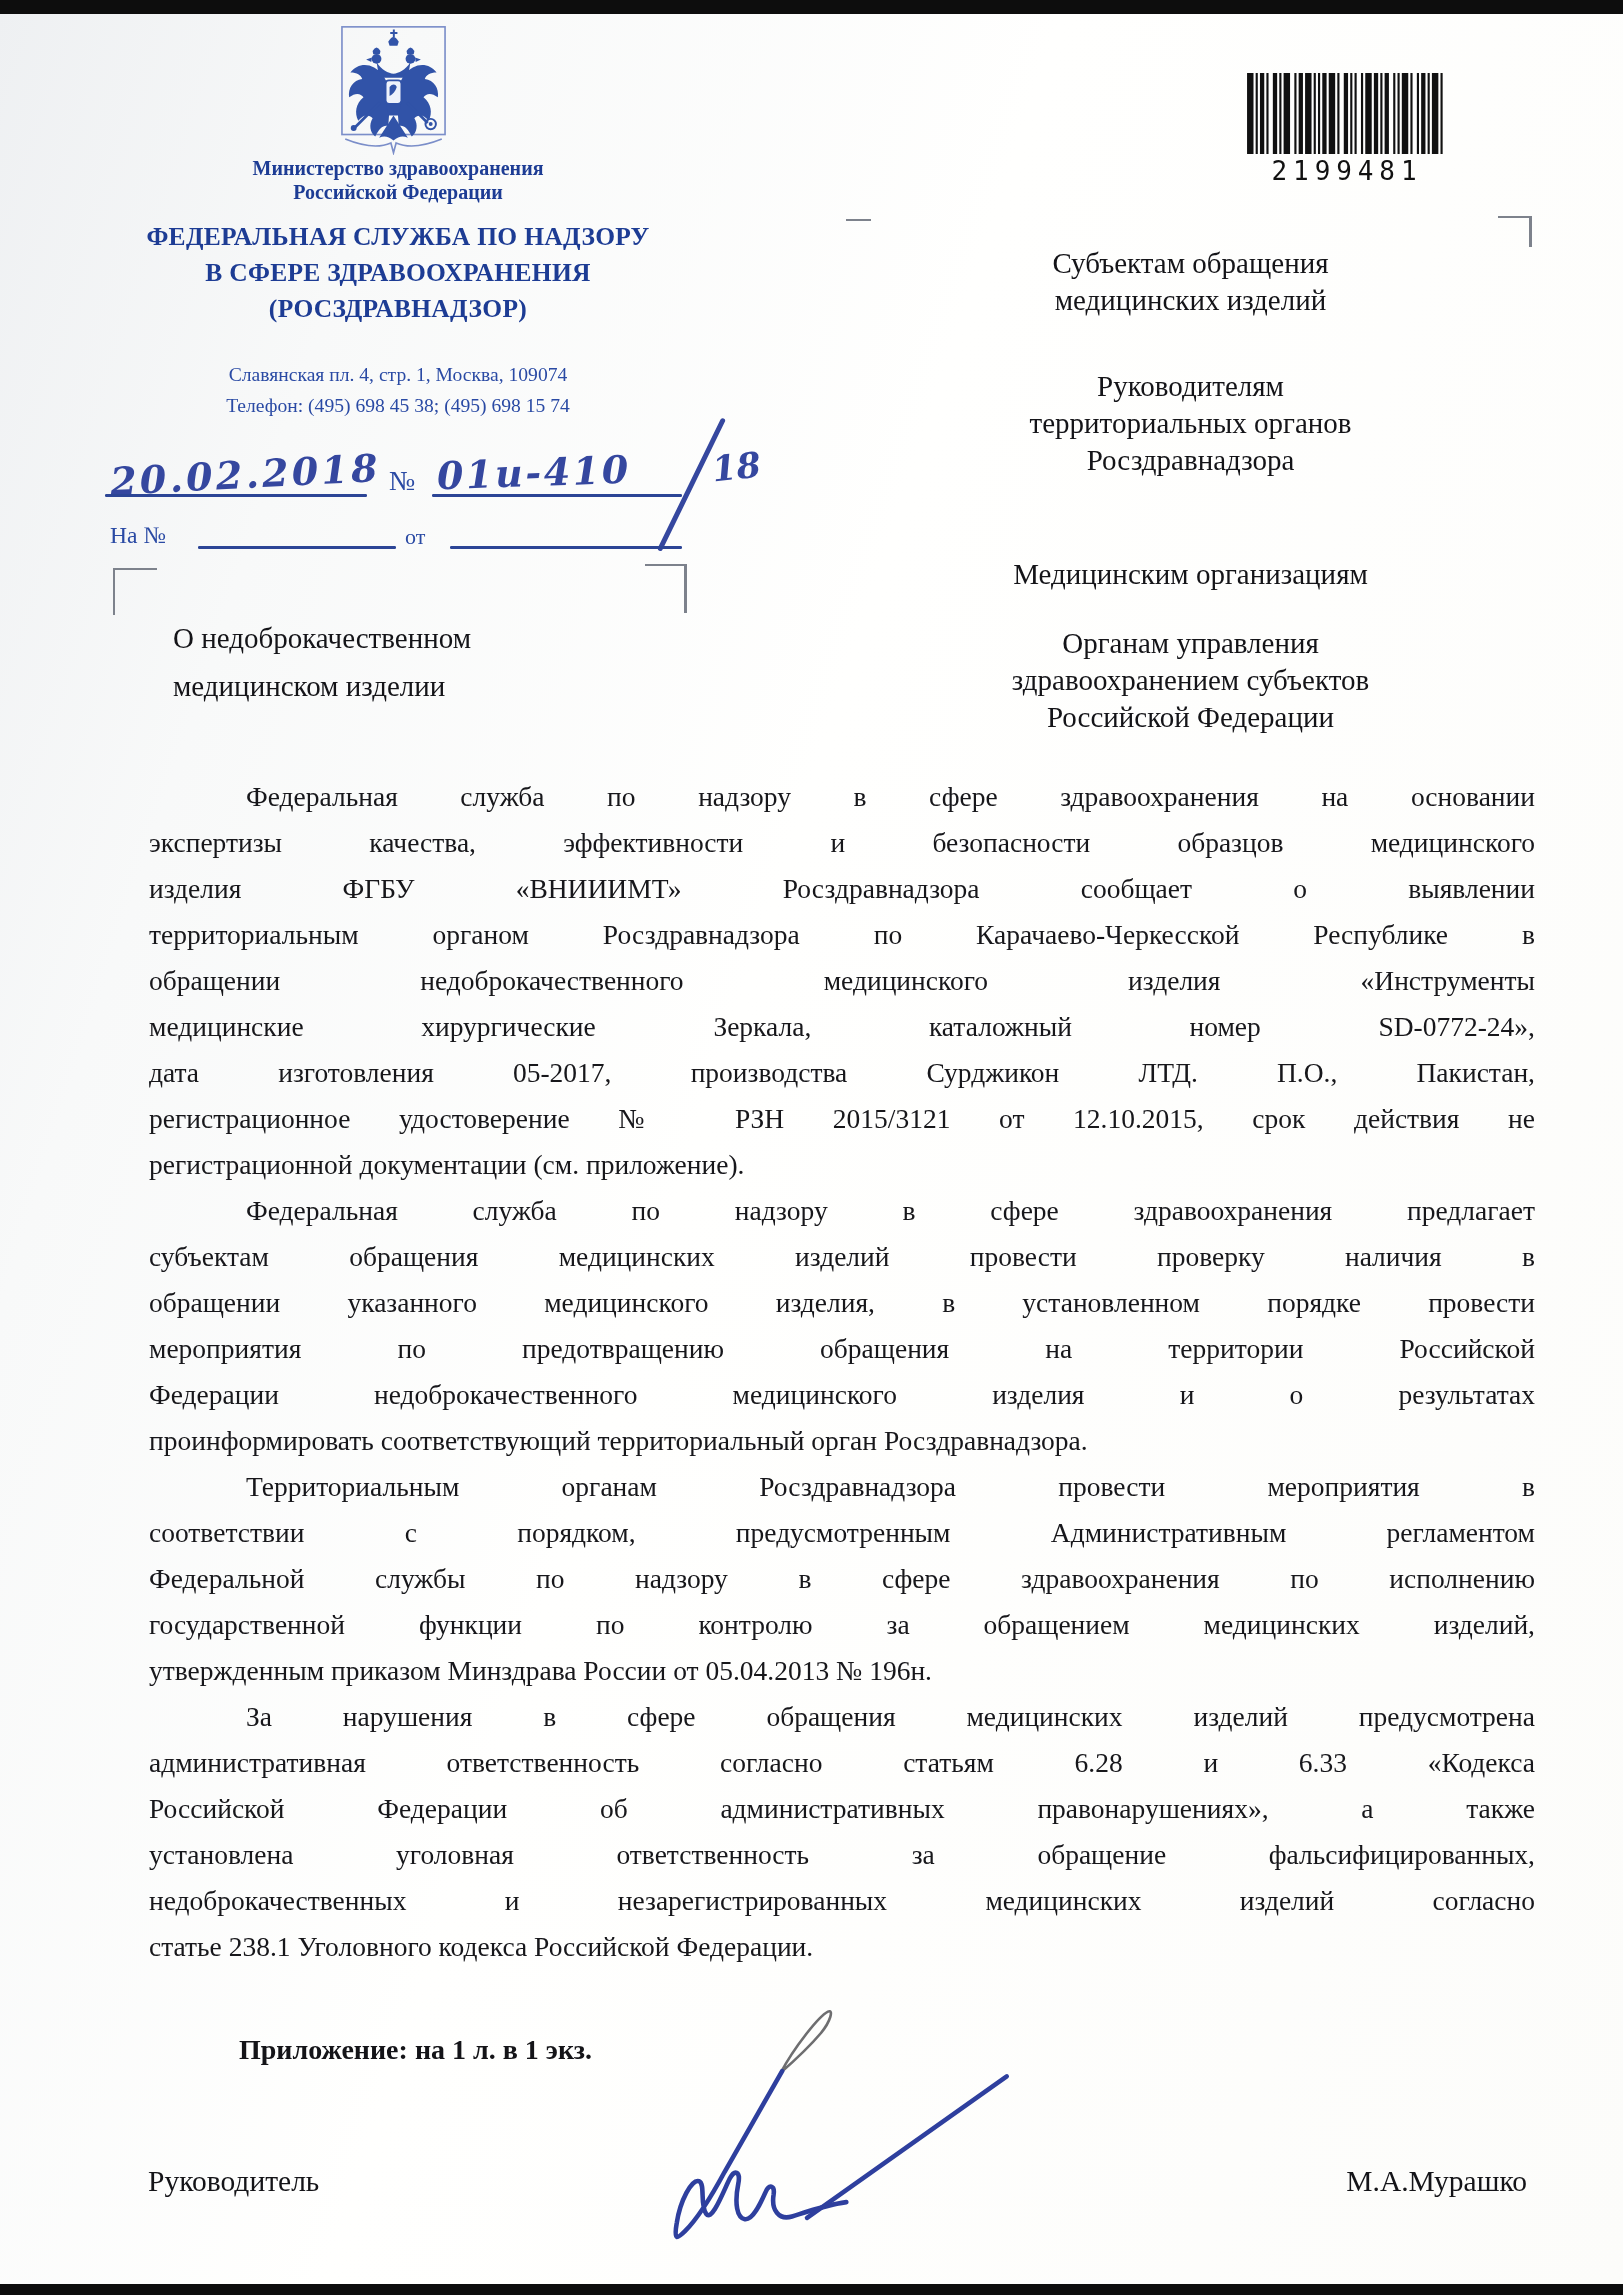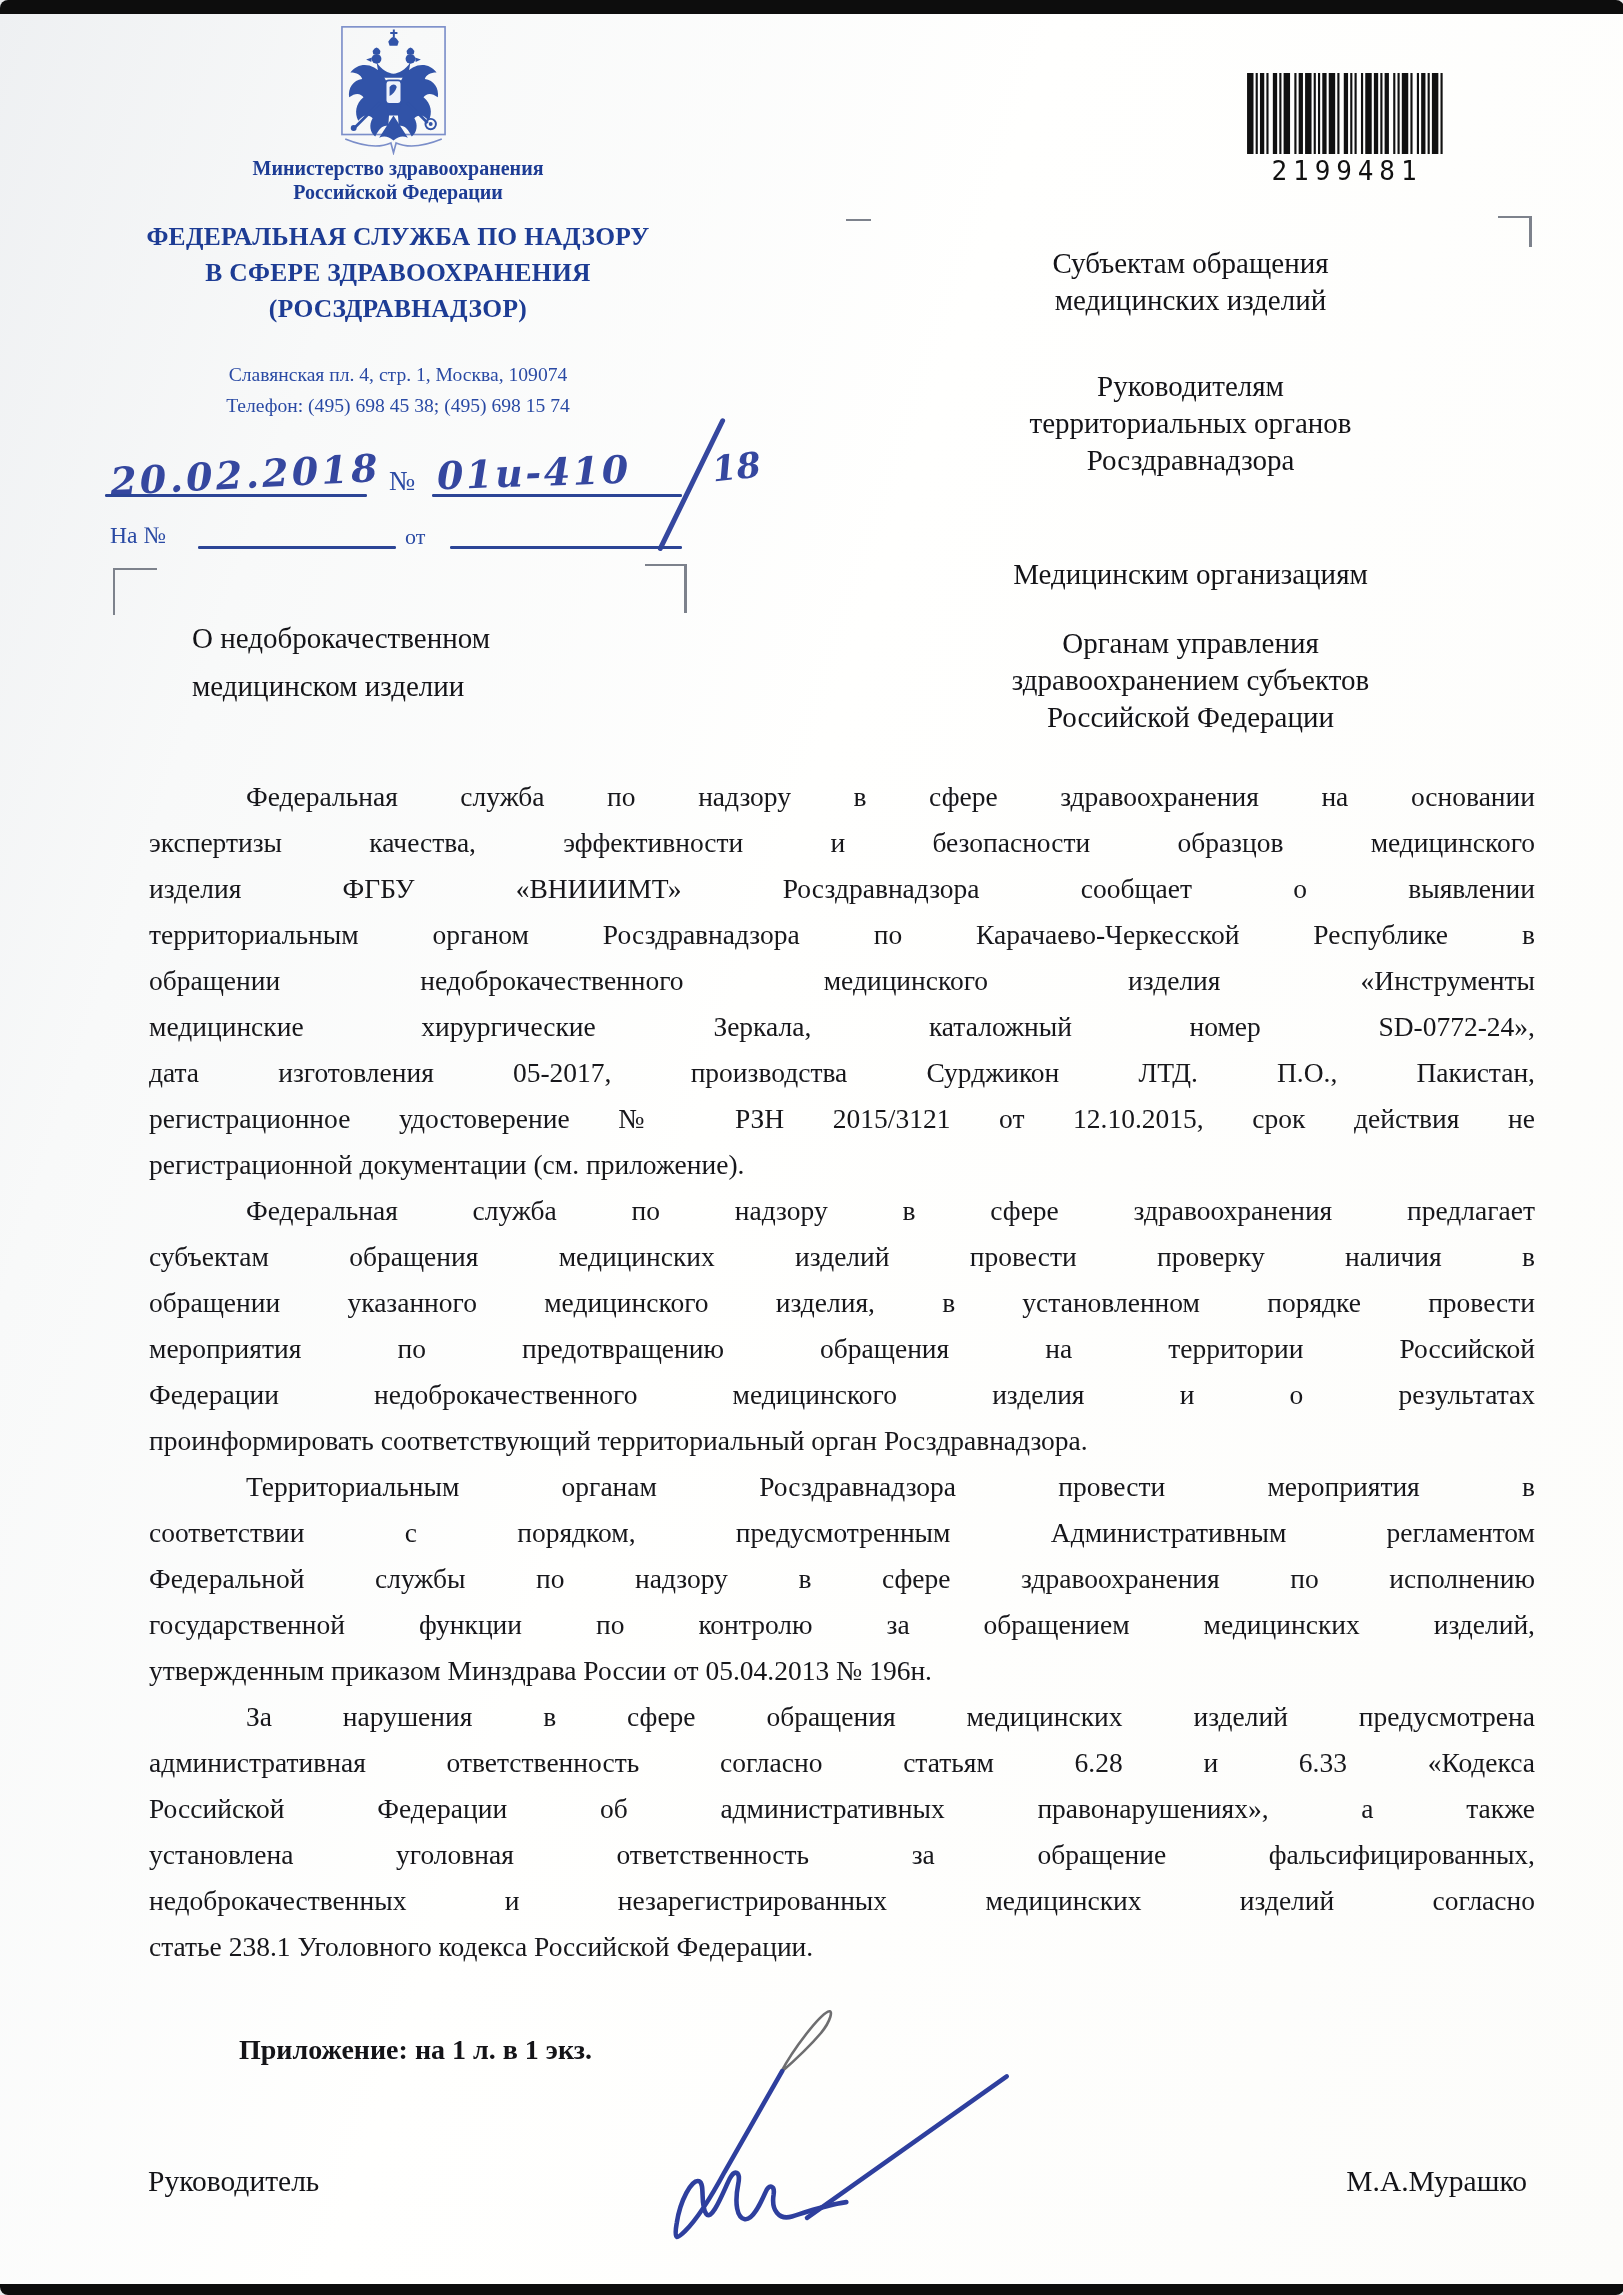--- a/index.html
+++ b/index.html
@@ -3,21 +3,20 @@
 <meta charset="utf-8">
 <style>
   html,body{margin:0;padding:0;background:#e9eaec;}
   .page{
     position:relative;
     width:1624px;height:2295px;
     background:linear-gradient(108deg,#eef0f2 0%,#f8f9f9 18%,#fffffe 45%,#fcfcfa 100%);
     font-family:"Liberation Serif","DejaVu Serif",serif;
     color:#1b1b1f;
     overflow:hidden;
-    border-radius:8px;
   }
   .abs{position:absolute;}
   .scanbar{position:absolute;left:0;width:100%;background:#0d0d0d;}
   .emblem{left:340px;top:23.6px;}
   .ministry{left:87px;top:156px;width:622px;text-align:center;
     font-weight:bold;font-size:20px;line-height:24px;color:#1d3c94;}
   .service{left:87px;top:219px;width:622px;text-align:center;
     font-weight:bold;font-size:25.5px;line-height:36px;color:#1d3c94;letter-spacing:0.3px;}
   .lh-addr{left:87px;top:359px;width:622px;text-align:center;
     font-size:19.6px;line-height:31px;color:#2a4aa4;}
@@ -29,21 +28,21 @@
   .hw-number{left:437px;top:450px;font-size:38px;letter-spacing:2.6px;transform:rotate(-2deg);}
   .hw-slash{left:689px;top:411px;width:4.6px;height:147px;background:#35479f;
     transform:rotate(26deg);border-radius:2.6px;}
   .hw-suffix{left:712px;top:446px;font-size:35px;transform:rotate(-6deg);}
   .refline{position:absolute;height:3.3px;background:#2c4596;border-radius:1.3px;}
   .na-no{left:110px;top:522px;font-size:23.6px;color:#2a4aa4;}
   .ot{left:405px;top:524px;font-size:22px;color:#2a4aa4;}
   
   .crop{position:absolute;border:0 solid #7d828c;}
   
-  .subject{left:173px;top:614px;width:497px;font-size:29px;line-height:48px;color:#141418;margin-left:19px;}
+  .subject{left:173px;top:614px;width:497px;font-size:29px;line-height:48px;color:#141418;}
   
   .barcode-wrap{left:1247px;top:73px;width:200px;}
   .barcode-num{left:1247px;top:156px;width:200px;text-align:center;
     font-family:"DejaVu Sans Mono",monospace;font-size:26px;letter-spacing:5.9px;color:#111;}
   .addr-block{left:863px;width:655px;text-align:center;font-size:29px;
     line-height:37px;color:#141418;}
   
   .body-text{left:149px;top:774px;width:1386px;font-size:27.5px;color:#17171b;}
   .para .ln{text-align:justify;text-align-last:justify;line-height:46px;height:46px;
     white-space:nowrap;}

